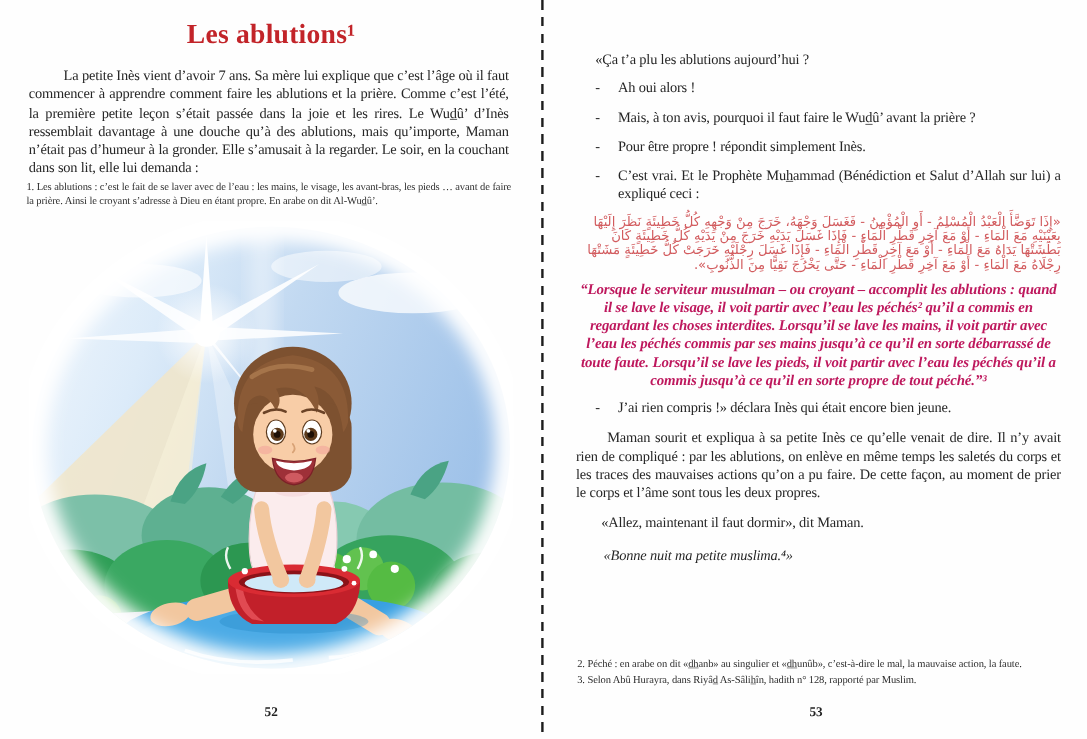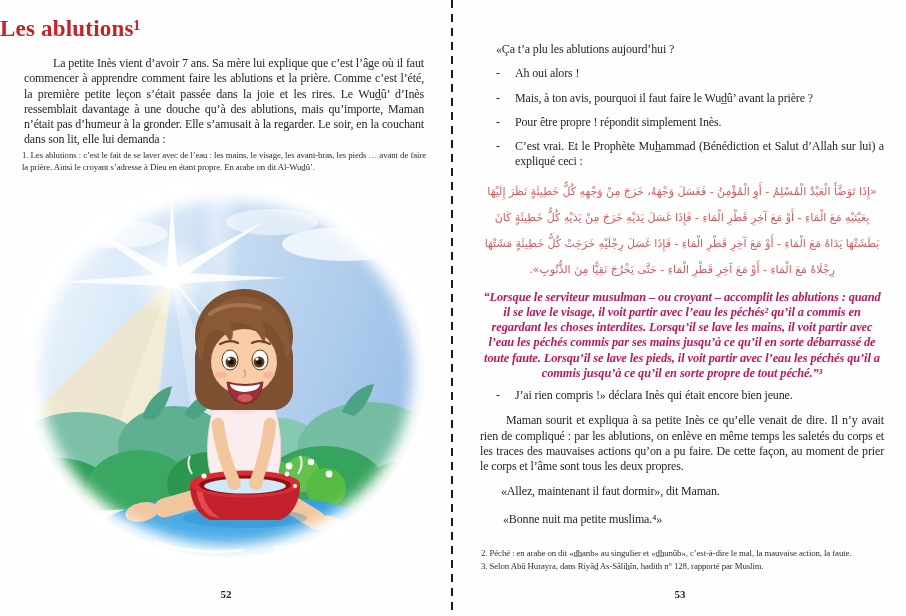--- a/index.html
+++ b/index.html
@@ -9,52 +9,52 @@
   }
   .spine{
     position:absolute;left:451px;top:0;width:2px;height:616px;
     background:repeating-linear-gradient(to bottom,#1c1c1c 0 8px,transparent 8px 14px);
   }
   .page{position:absolute;top:0;height:616px;}
   .page-left{left:0;width:452px;}
   .page-right{left:454px;width:452px;}
 
   .chapter-title{
-    position:absolute;top:16px;left:0;width:100%;text-align:left;
+    position:absolute;top:16px;left:0;width:100%;text-align:center;
     font-size:23px;font-weight:bold;color:#c22429;letter-spacing:.2px;
   }
   .body-text{font-size:12px;line-height:15.3px;letter-spacing:-0.15px;text-align:justify;}
   .para-left{position:absolute;top:56px;left:24px;right:28px;text-indent:29px;}
   .footnote{font-size:8.8px;line-height:11.5px;color:#2e2e2e;letter-spacing:-0.1px;text-align:justify;}
   .footnote-left{position:absolute;top:150px;left:22px;right:26px;font-family:Liberation Serif, serif;}
 
   .illus-wrap{position:absolute;left:24px;top:184px;width:404px;height:378px;}
   .illus-wrap svg{display:block;width:100%;height:100%;}
 
   .pagenum{position:absolute;bottom:16px;left:0;width:100%;text-align:center;
     font-size:11px;font-weight:600;color:#222;}
 
   .right-col{position:absolute;top:42px;left:26px;right:22px;}
   .dlg{display:flex;margin:0 0 9px 16px;}
   .dlg .dash{flex:0 0 19px;}
   .dlg .txt{flex:1;text-align:justify;}
   .dlg-first{margin-left:16px;margin-bottom:9px;text-align:justify;}
   .hadith-ar{
-    margin-top:5px;direction:rtl;text-align:center;color:#d25b5e;
-    font-family:"DejaVu Sans", sans-serif;font-size:11px;line-height:26px;
+    margin-top:5px;direction:rtl;text-align:right;color:#d25b5e;
+    font-family:"DejaVu Sans", sans-serif;font-size:11px;line-height:12px;
   }
   .hadith-tr{
     margin-top:7px;text-align:center;font-style:italic;font-weight:bold;
     color:#be185d;font-size:12.4px;line-height:15.2px;letter-spacing:-0.1px;
   }
   .reply{margin-top:7px;}
   .para-plain{margin-top:10px;text-indent:26px;}
   .quote-line{margin-top:10px;margin-left:21px;}
   .para-noindent{margin-top:9px;}
-  .quote-line2{margin-top:12px;margin-left:23px;}
+  .quote-line2{margin-top:12px;margin-left:23px;font-style:italic;}
   .footnotes-right{position:absolute;left:27px;right:22px;bottom:42px;}
   .footnotes-right div{margin-bottom:1.5px;}
 </style>
 </head>
 <body>
 
 <div class="spread">
 
   <div class="page page-left">
     <div class="chapter-title">Les ablutions¹</div>

